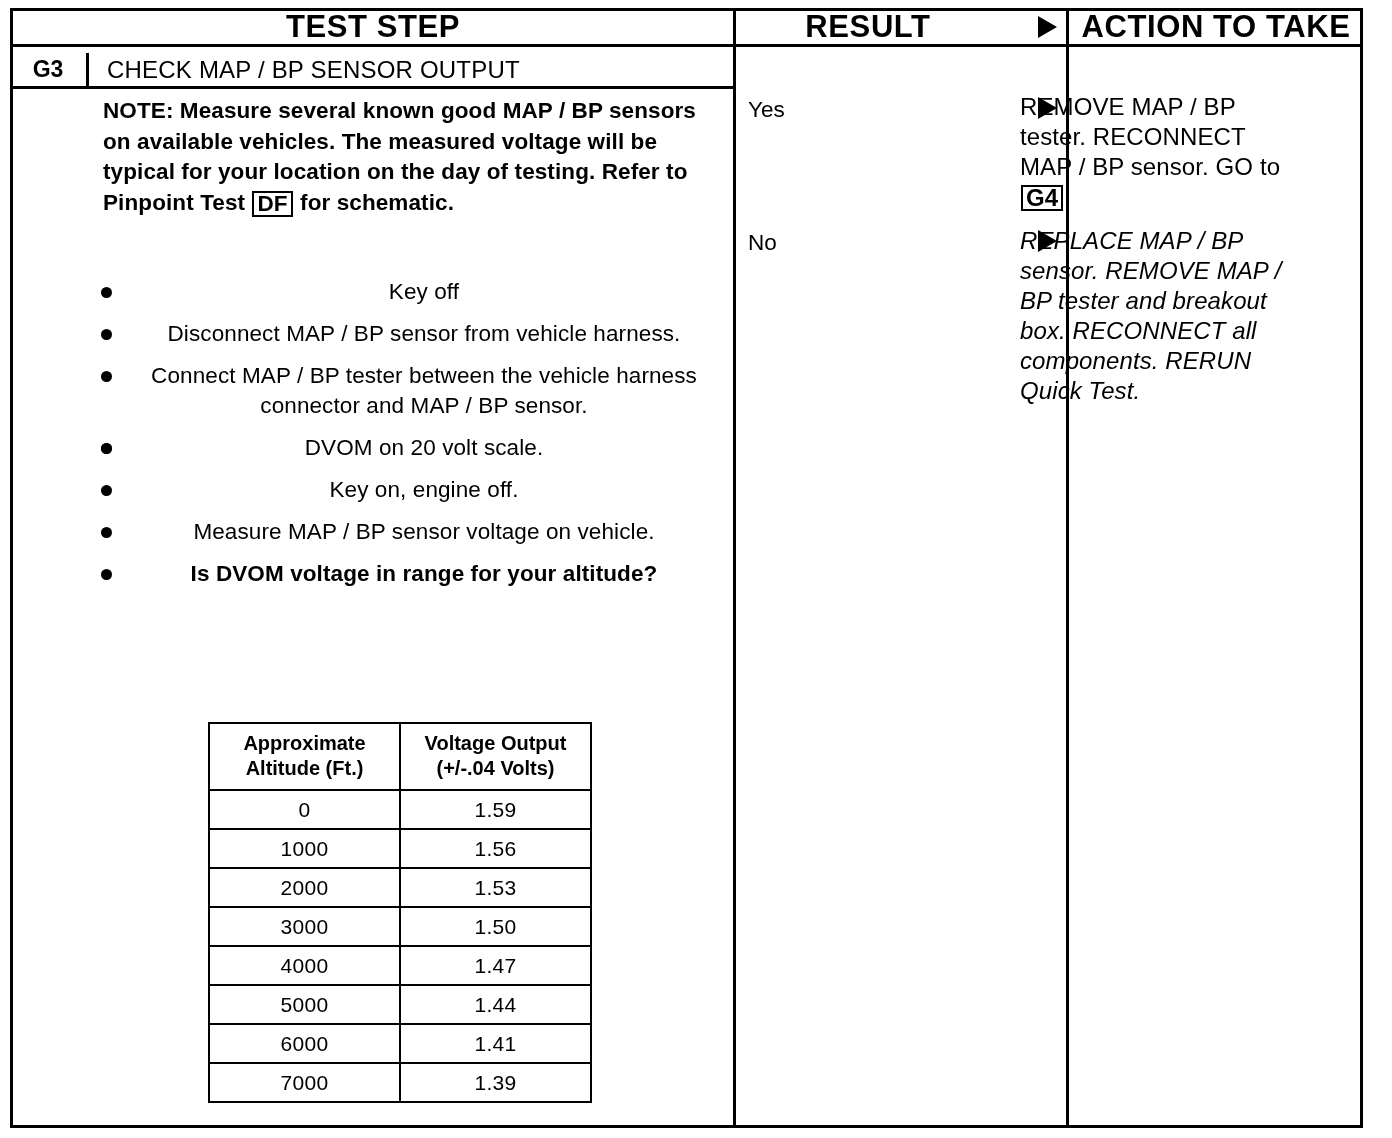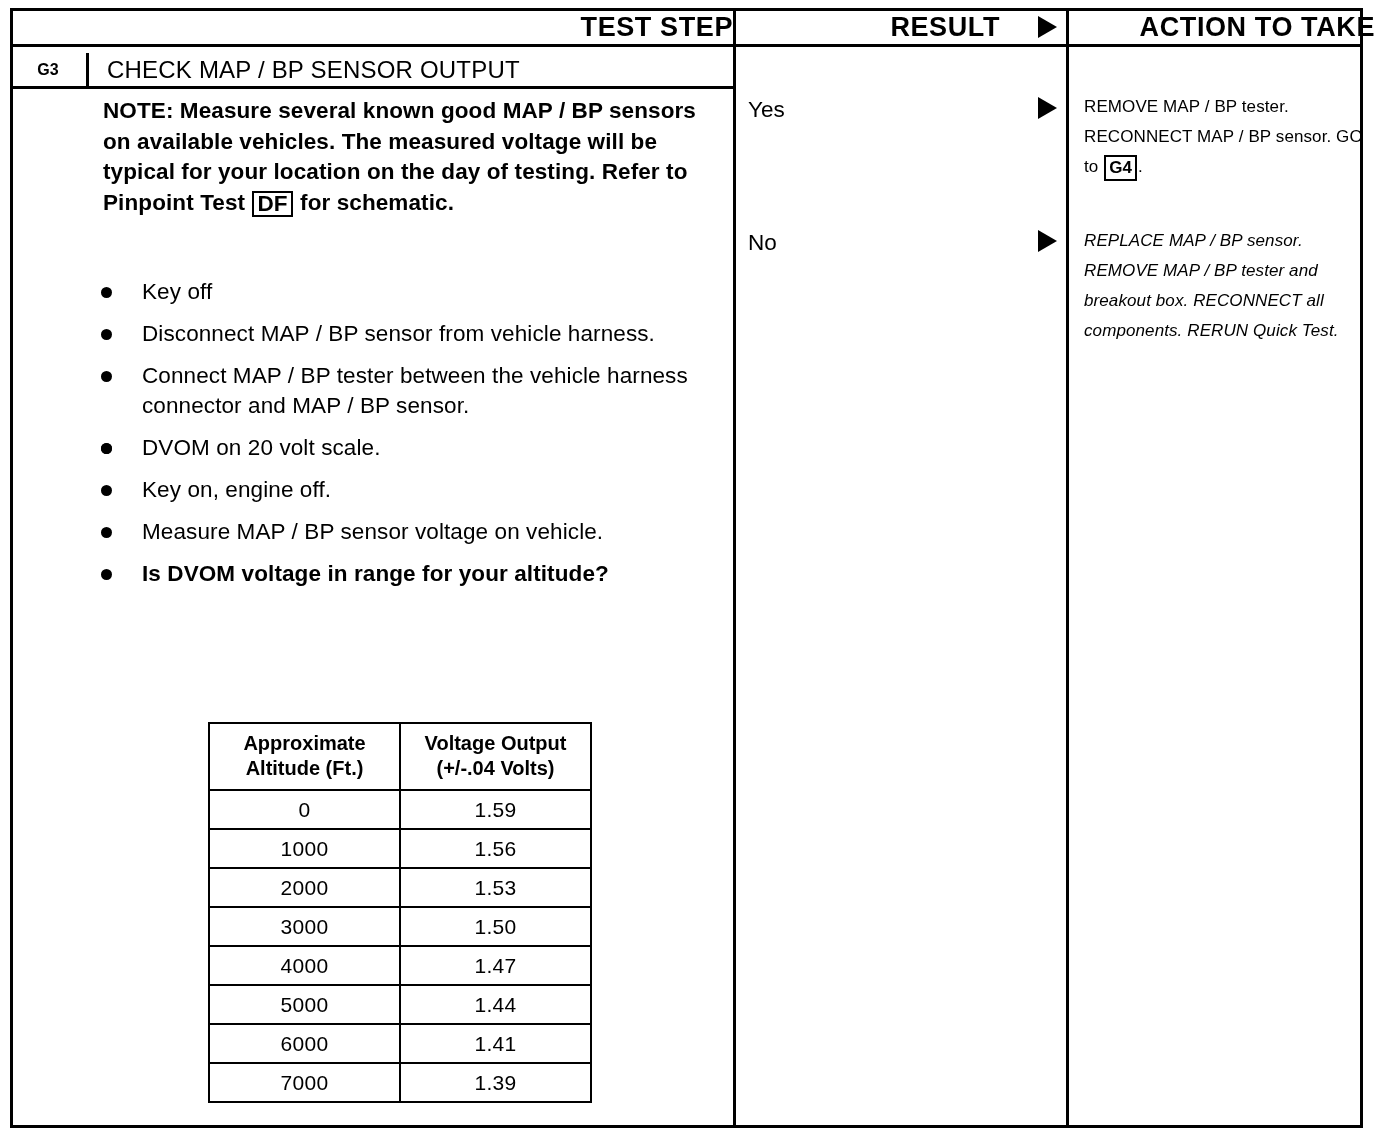--- a/index.html
+++ b/index.html
@@ -49,41 +49,41 @@
     left: 10px;
     top: 44px;
     width: 1353px;
     height: 3px;
     background: #000;
   }
   .hdr-cell {
     position: absolute;
     top: 12px;
     height: 30px;
-    font-size: 27px;
+    font-size: 31px;
     font-weight: bold;
     letter-spacing: 0.6px;
-    text-align: right;
+    text-align: center;
     line-height: 30px;
   }
   .hdr-teststep { left: 13px;  width: 720px; }
   .hdr-result   { left: 736px; width: 264px; }
-  .hdr-action   { left: 1069px; width: 294px; margin-left: 12px; }
+  .hdr-action   { left: 1069px; width: 294px; }
 
   
   .stepbox {
     position: absolute;
     left: 10px;
     top: 53px;
     width: 79px;
     height: 36px;
     border-right: 3px solid #000;
     border-bottom: 3px solid #000;
     box-sizing: border-box;
-    font-size: 16px;
+    font-size: 23px;
     font-weight: bold;
     text-align: center;
     line-height: 33px;
   }
   .steptitle {
     position: absolute;
     left: 89px;
     top: 53px;
     width: 644px;
     height: 36px;
@@ -118,20 +118,21 @@
   }
 
   ul.steps {
     position: absolute;
     left: 96px;
     top: 277px;
     width: 610px;
     margin: 0;
     padding: 0;
     list-style: none;
+    text-align: center;
   }
   ul.steps li {
     position: relative;
     padding-left: 46px;
     font-size: 22.5px;
     line-height: 30px;
     margin-bottom: 12px;
     letter-spacing: 0.1px;
   }
   ul.steps li .dot {
@@ -199,23 +200,23 @@
   .action-rule {
     position: absolute;
     left: 1069px;
     top: 44px;
     width: 294px;
     height: 3px;
     background: #000;
   }
   .action-text {
     position: absolute;
-    left: 1084px;
+    left: 1020px;
     width: 282px;
-    font-size: 17px;
+    font-size: 24px;
     line-height: 30px;
     letter-spacing: 0.1px;
   }
   .action-text.yes { top: 92px; }
   .action-text.no  { top: 226px; font-style: italic; }
 </style>
 </head>
 <body>
 
 <div id="sheet">

